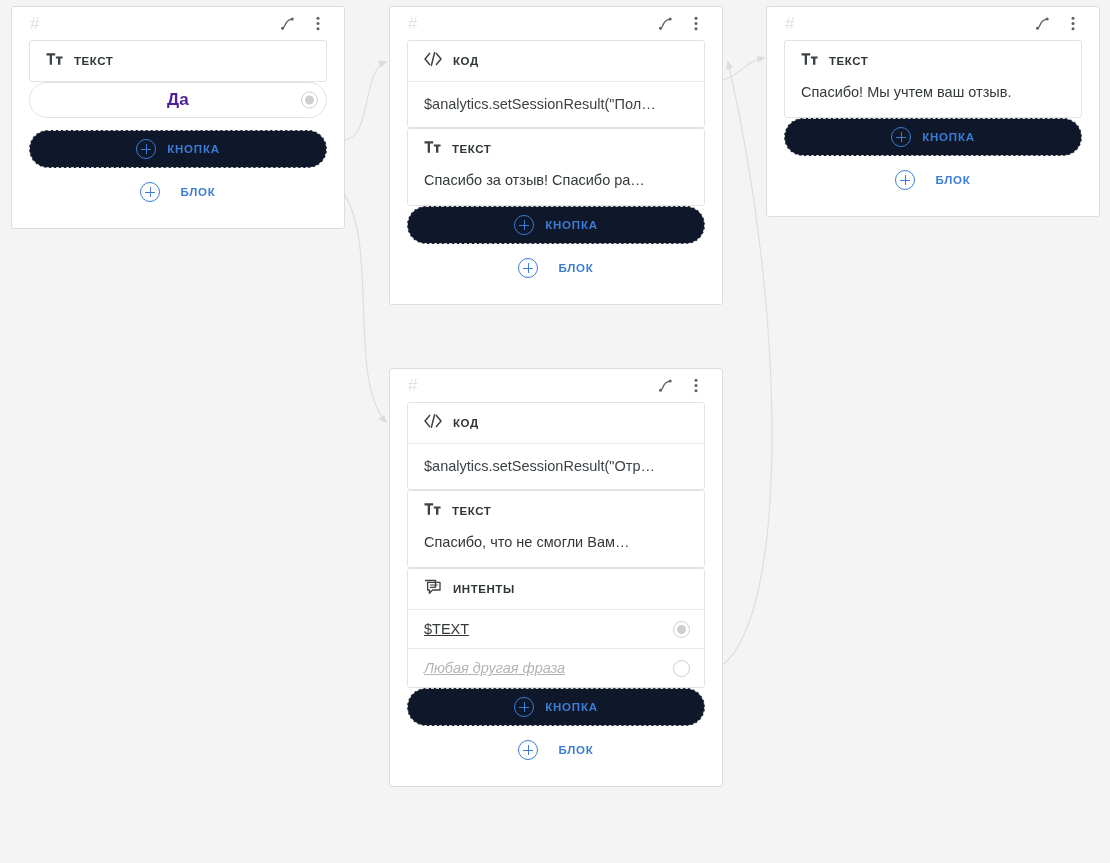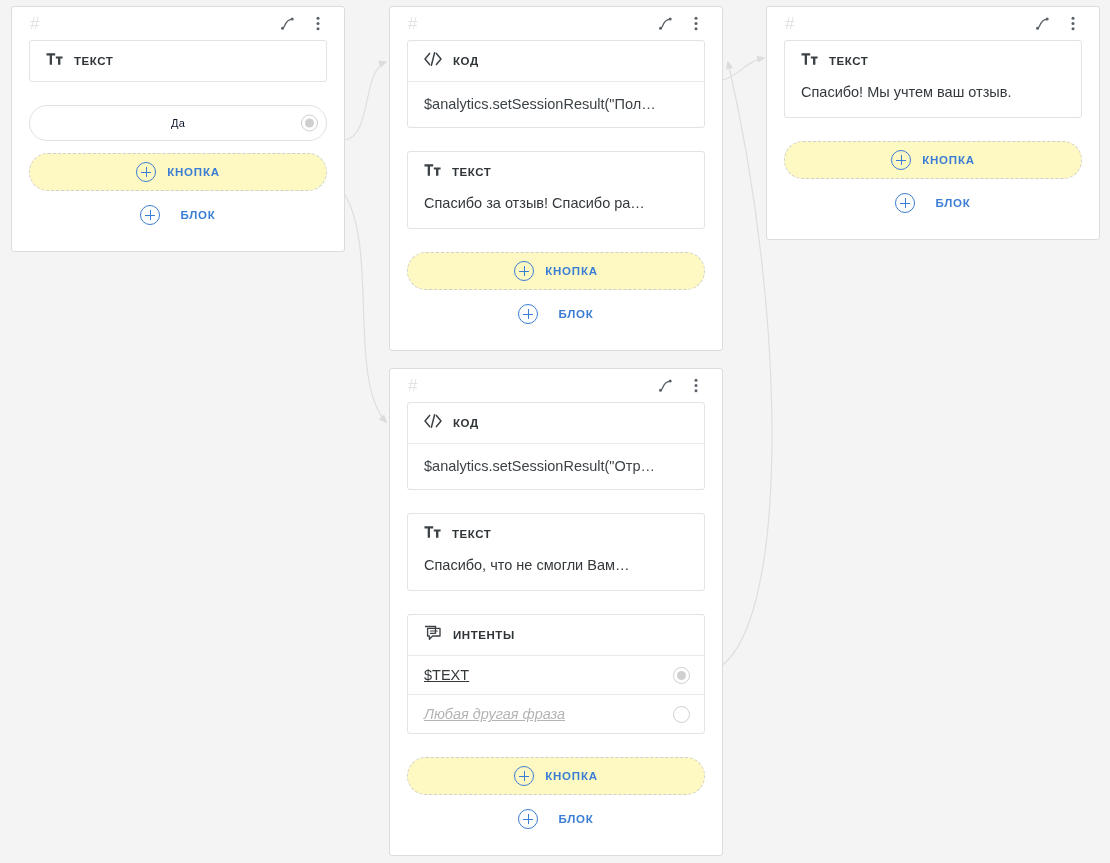--- a/index.html
+++ b/index.html
@@ -49,21 +49,21 @@
   .icon-btn {
     display: flex; align-items: center; justify-content: center;
     width: 17px; height: 17px;
   }
 
   
   .blk {
     border: 1px solid #e3e3e3;
     border-radius: 3px;
     background: #fff;
-    margin-bottom: 23px;
+    margin-bottom: 0;
     overflow: hidden;
   }
   .blk-head {
     display: flex;
     align-items: center;
     gap: 11px;
     height: 40px;
     padding: 0 16px;
   }
   .blk-head-label {
@@ -111,23 +111,23 @@
     height: 36px;
     border: 1px solid #e1e1e1;
     border-radius: 18px;
     background: #fff;
     display: flex;
     align-items: center;
     justify-content: center;
     margin-bottom: 12px;
   }
   .pill-label {
-    font-size: 11px;
-    font-weight: 400;
-    color: #0f172a;
+    font-size: 17px;
+    font-weight: 700;
+    color: #4c1d95;
     letter-spacing: 0.2px;
   }
   .pill .port { position: absolute; right: 8px; top: 50%; transform: translateY(-50%); }
 
   
   .port {
     width: 17px; height: 17px;
     border-radius: 50%;
     border: 1px solid #cfcfcf;
     background: #fff;
@@ -142,21 +142,21 @@
 
   
   .add-pill {
     height: 38px;
     border: 1px dashed #cfcfcf;
     border-radius: 19px;
     display: flex;
     align-items: center;
     justify-content: center;
     gap: 11px;
-    background: #fef9c3;
+    background: #0f172a;
     margin-bottom: 5px;
   }
   .add-plain {
     height: 38px;
     display: flex;
     align-items: center;
     justify-content: center;
     gap: 20px;
   }
   .add-label {

